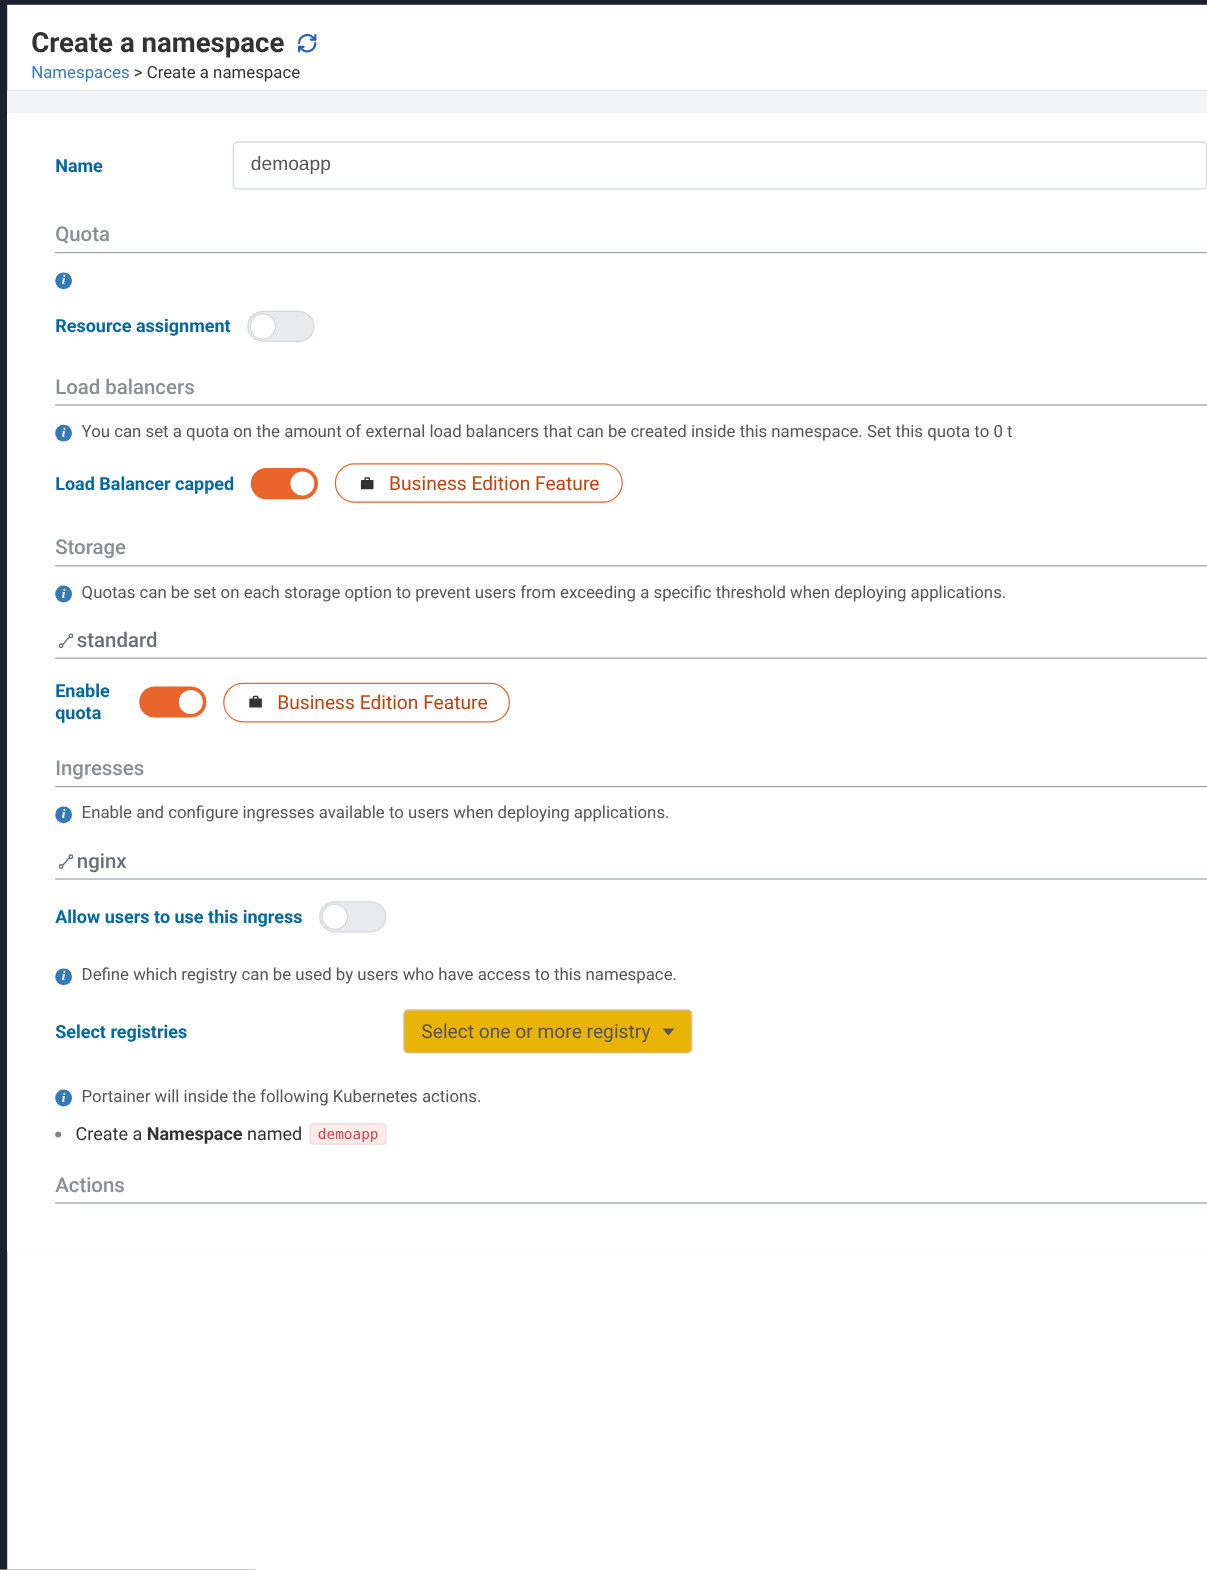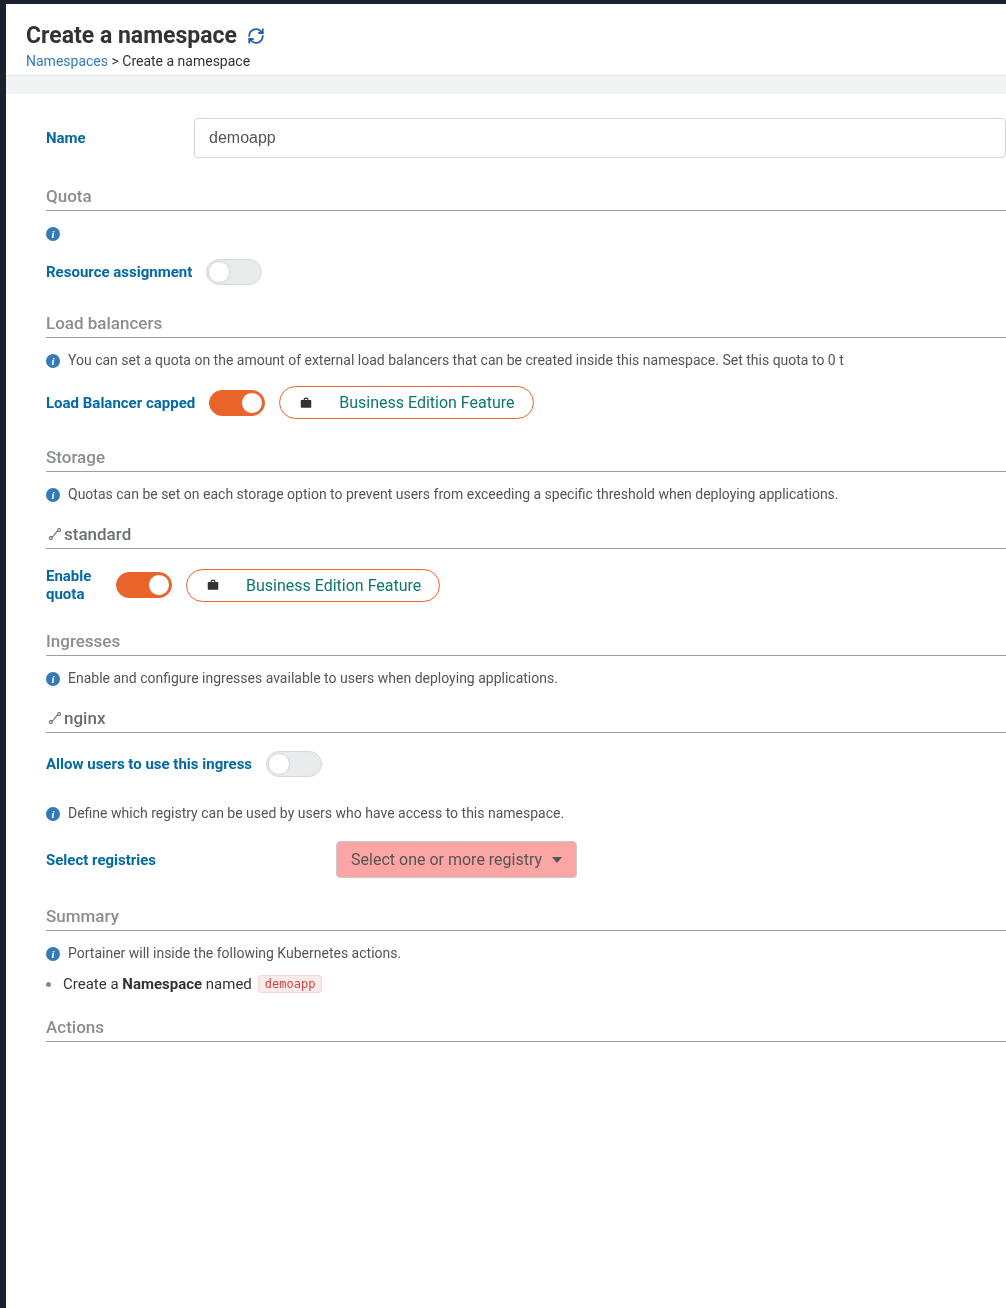--- a/index.html
+++ b/index.html
@@ -120,23 +120,23 @@
     background:#fff;
     border:1px solid #d6d9dc;
     border-radius:50%;
   }
   .toggle.on { background:#e8642b; border-color:#e8642b; }
   .toggle.on .knob { left:auto; right:1px; border-color:#e8642b; }
 
   .be-badge {
     display:inline-flex;
     align-items:center;
-    gap:25px;
+    gap:10px;
     border:1px solid #e8642b;
-    color:#0f766e;
+    color:#c2410c;
     border-radius:22px;
     padding:6px 18px;
     font-size:16px;
     text-align:center;
   }
   .briefcase { width:16px; height:14px; color:#333; }
 
   .sub-title {
     display:flex;
     align-items:center;
@@ -159,21 +159,21 @@
   }
   .select-box {
     display:inline-flex;
     align-items:center;
     gap:10px;
     border:1px solid #c6cbd0;
     border-radius:4px;
     padding:8px 14px;
     color:#555;
     font-size:16px;
-    background:#fca5a5;
+    background:#eab308;
   }
   .caret { width:0; height:0; border-left:5px solid transparent; border-right:5px solid transparent; border-top:6px solid #555; }
 
   .summary-line {
     display:flex;
     align-items:center;
     gap:6px;
     font-size:15px;
     color:#333;
     margin-top:10px;
@@ -321,21 +321,20 @@
         </div>
         <div class="select-row">
           <span class="lbl">Select registries</span>
           <div class="select-box">
             <span>Select one or more registry</span>
             <span class="caret"></span>
           </div>
         </div>
 
         
-        <div class="section-title">Summary</div>
         <div class="info-line">
           <span class="info-icon">i</span>
           <span>Portainer will inside the following Kubernetes actions.</span>
         </div>
         <div class="summary-line" style="margin-top:14px; margin-left:14px;">
           <span class="bullet"></span>
           <span>
             <span>Create a </span><strong>Namespace</strong><span> named </span>
           </span>
           <span class="code-pill">demoapp</span>

